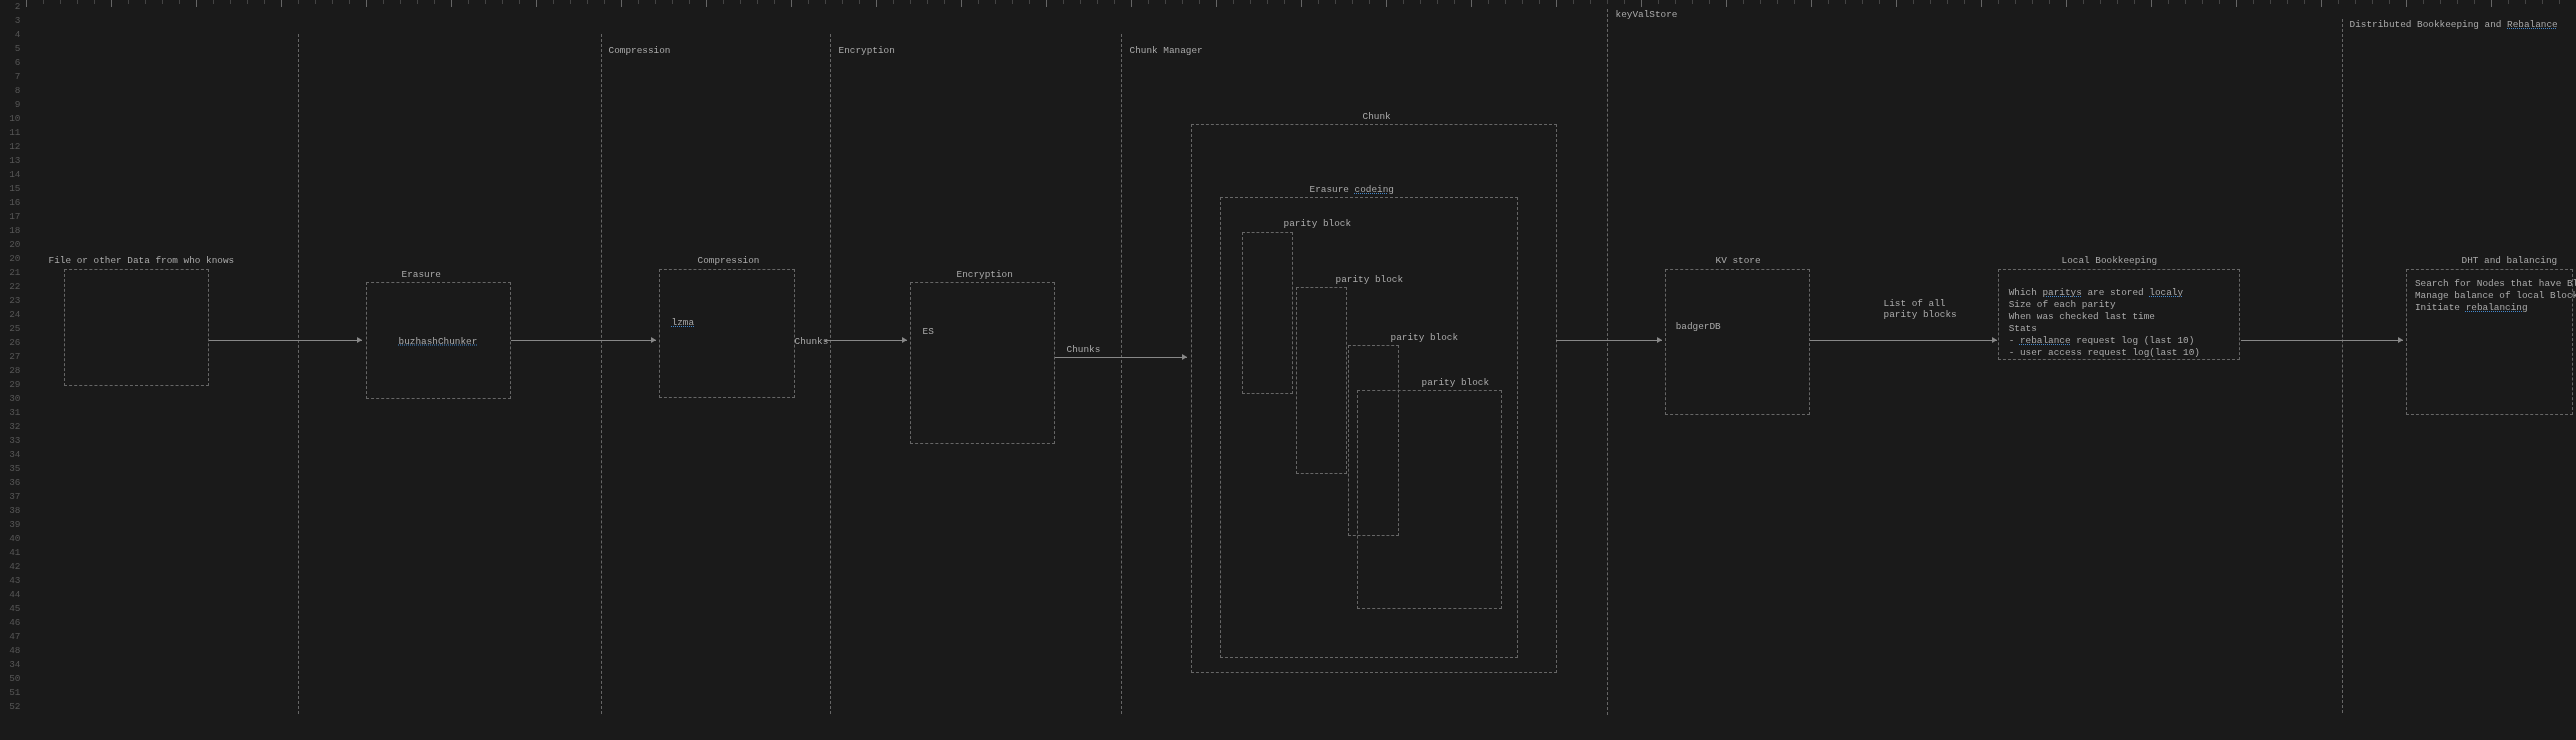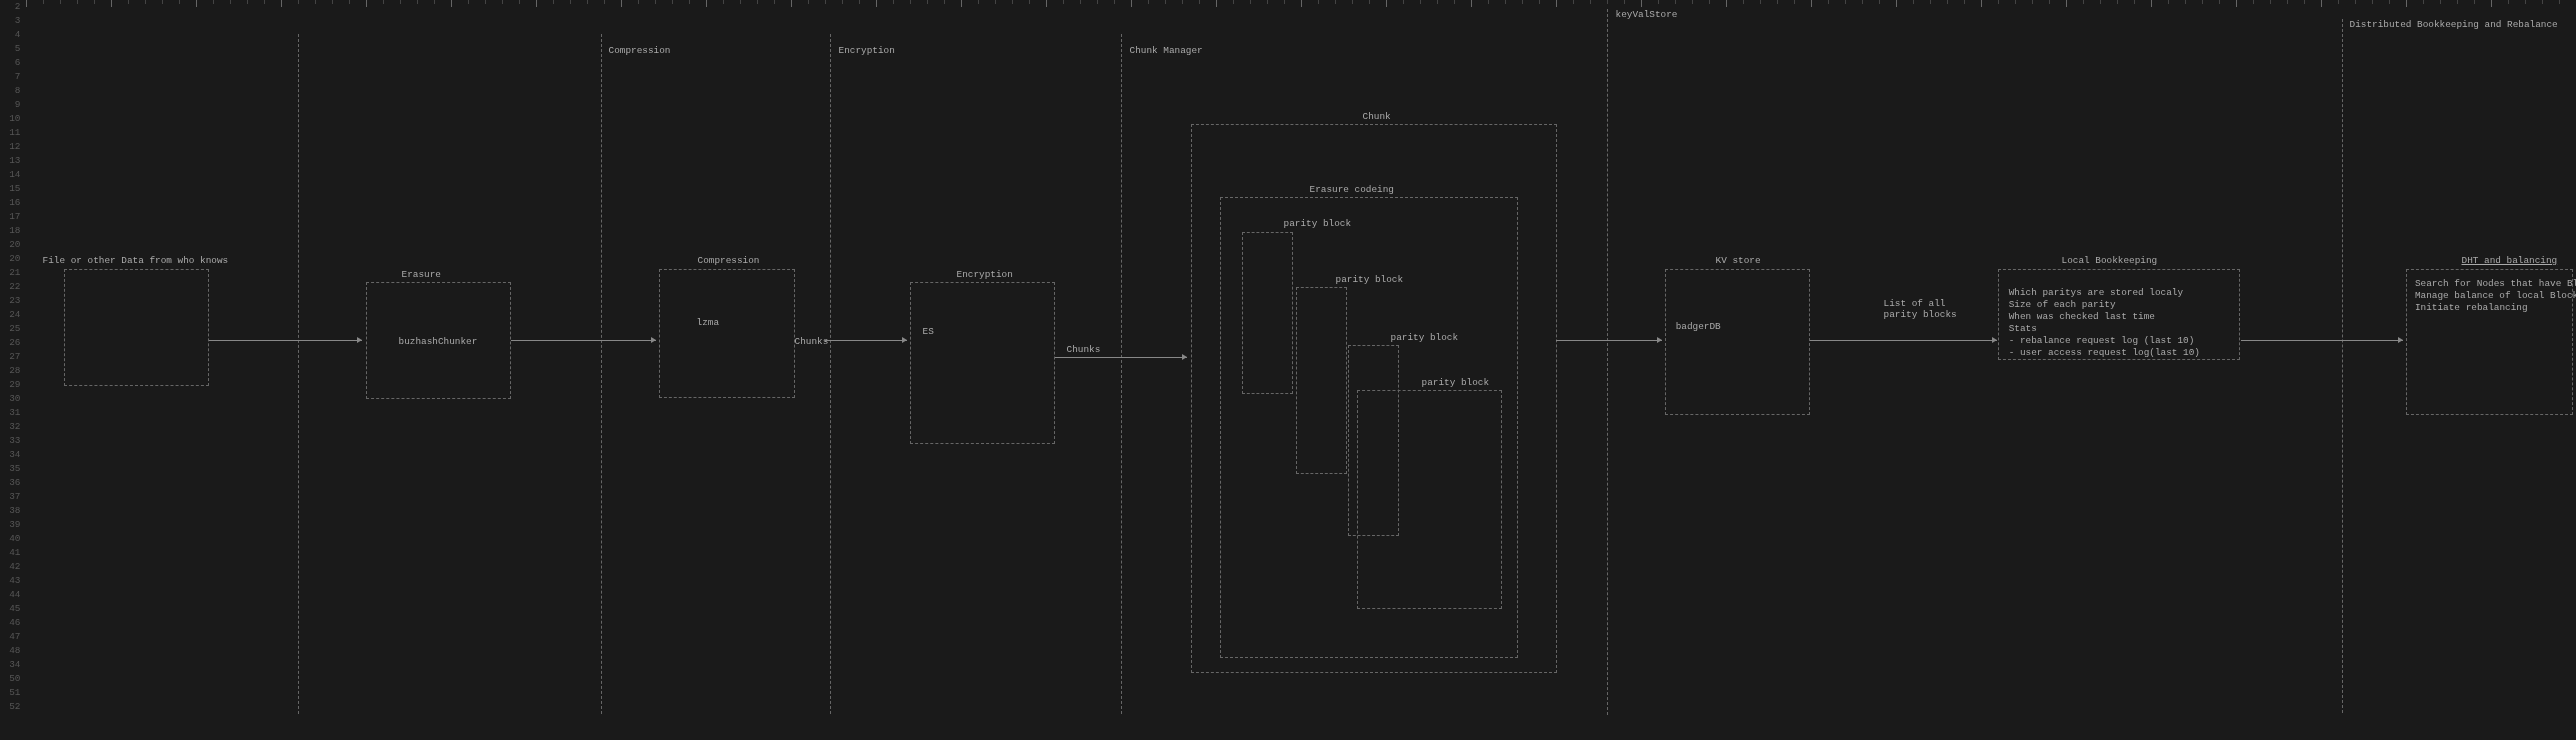--- a/index.html
+++ b/index.html
@@ -55,20 +55,21 @@
     position: absolute;
     color: #aaa;
     font-size: 9.4px;
     white-space: nowrap;
   }
   .box-content {
     color: #aaa;
     font-size: 9.4px;
   }
   .link-word {
+    text-decoration: underline;
     text-decoration-style: dotted;
     text-decoration-color: #4488cc;
     color: #aaa;
   }
   .arrow {
     position: absolute;
     height: 0.9px;
     background: #888;
   }
   .arrow::after {
@@ -336,38 +337,38 @@
 
   <div class="vsep" style="left:1095px; top:34px; height:680px;"></div>
   <div class="column-label" style="left:1104px; top:45px;">Chunk Manager</div>
 
   <div class="vsep" style="left:1581px; top:8.5px; height:706px;"></div>
   <div class="column-label" style="left:1590px; top:8.5px;">keyValStore</div>
 
   <div class="vsep" style="left:2316px; top:18.7px; height:694px;"></div>
   <div class="column-label" style="left:2324px; top:18.7px;" id="bookkeep-label">Distributed Bookkeeping and <span class="link-word">Rebalance</span></div>
 
-  <div class="box-label" style="left:17px; top:255px;">File or other Data from who knows</div>
+  <div class="box-label" style="left:23px; top:255px;">File or other Data from who knows</div>
   <div class="box" style="left:38px; top:269px; width:145px; height:117px;"></div>
 
   <div class="arrow" style="left:183px; top:340px; width:153px;"></div>
 
   <div class="box-label" style="left:376px; top:269px;">Erasure</div>
   <div class="box" style="left:340px; top:282px; width:145px; height:117px;">
     <div style="position:absolute; left:0; right:0; top:50%; transform:translateY(-50%); text-align:center;">
       <span class="link-word">buzhashChunker</span>
     </div>
   </div>
 
   <div class="arrow" style="left:485px; top:340px; width:145px;"></div>
   <div class="arrow-caption" style="left:769px; top:336px;">Chunks</div>
 
   <div class="box-label" style="left:672px; top:255px;">Compression</div>
   <div class="box" style="left:633px; top:269px; width:136px; height:129px;">
-    <div style="position:absolute; left:12px; top:47px;margin-left:25px;">
+    <div style="position:absolute; left:12px; top:47px;">
       <span class="link-word">lzma</span>
     </div>
   </div>
 
   <div class="arrow" style="left:799px; top:340px; width:82px;"></div>
 
   <div class="box-label" style="left:931px; top:269px;">Encryption</div>
   <div class="box" style="left:884px; top:282px; width:145px; height:162px;">
     <div style="position:absolute; left:12px; top:43px;" class="box-content">ES</div>
   </div>
@@ -413,21 +414,21 @@
         <div>Size of each parity</div>
         <div>When was checked last time</div>
         <div>Stats</div>
         <div> - <span class="link-word">rebalance</span> request log  (last 10)</div>
         <div> - user access request log(last 10)</div>
       </div>
   </div>
 
   <div class="arrow" style="left:2215px; top:340px; width:162px;"></div>
 
-  <div class="box-label" style="left:2436px; top:255px;text-decoration:underline;">DHT and balancing</div>
+  <div class="box-label" style="left:2436px; top:255px;">DHT and balancing</div>
   <div class="box" style="left:2380px; top:269px; width:167px; height:146px;">
     <div class="textblock" id="dht-lines" style="padding:3.4px 1.7px;">
         <div>Search for Nodes that have Block</div>
         <div>Manage balance of local Blocks</div>
         <div>Initiate <span class="link-word">rebalancing</span></div>
       </div>
   </div>
 
 </div>
 

